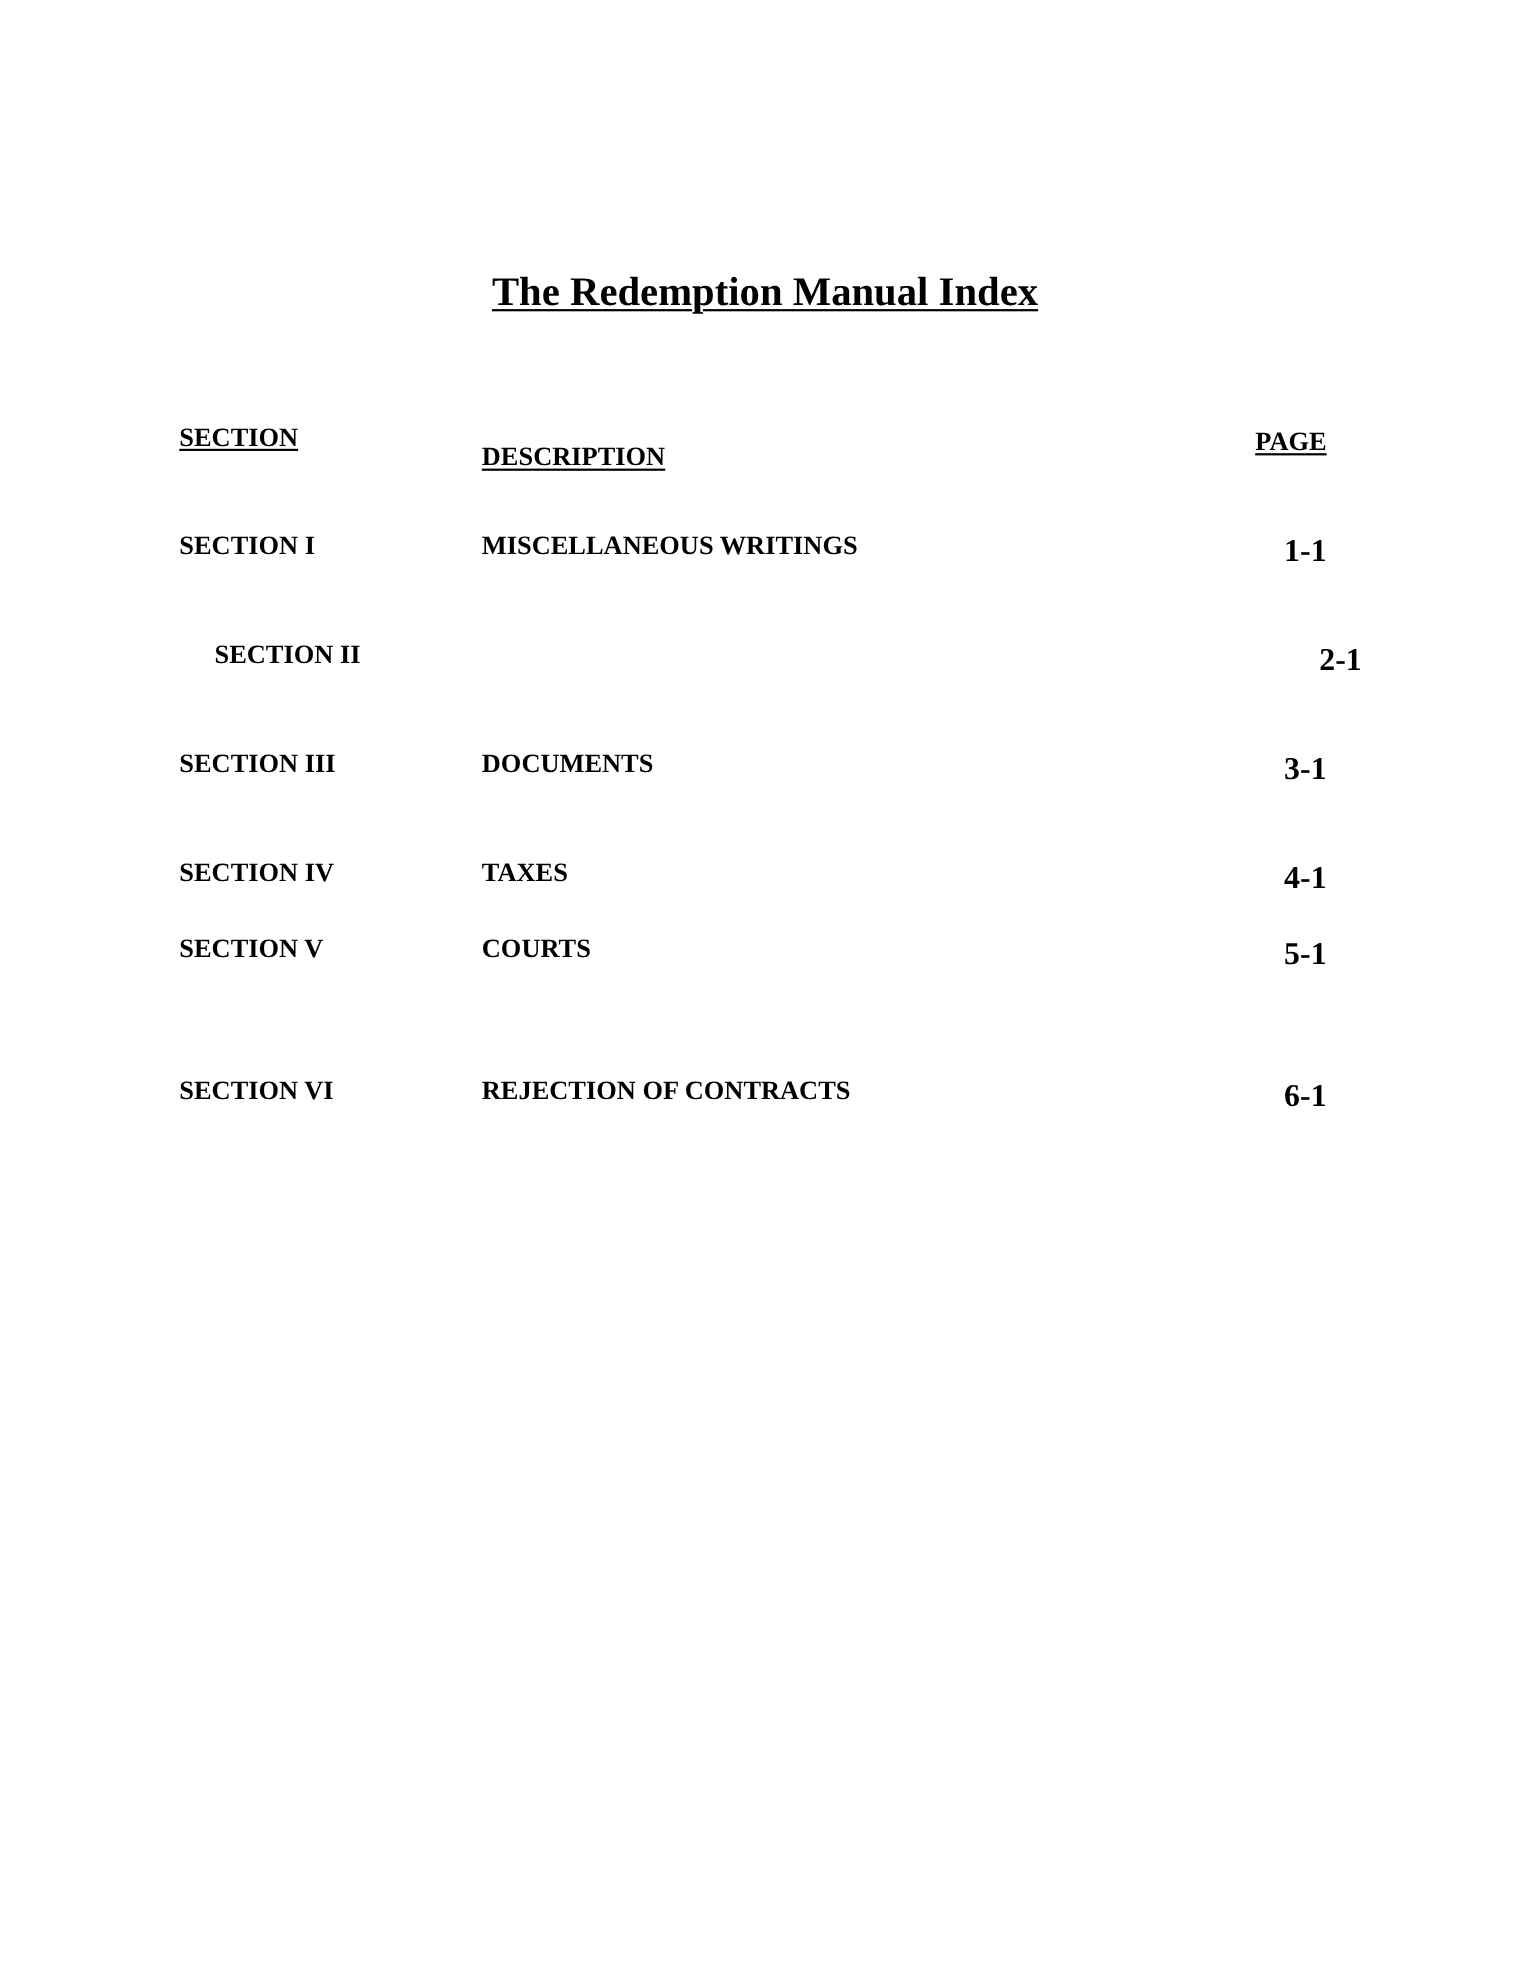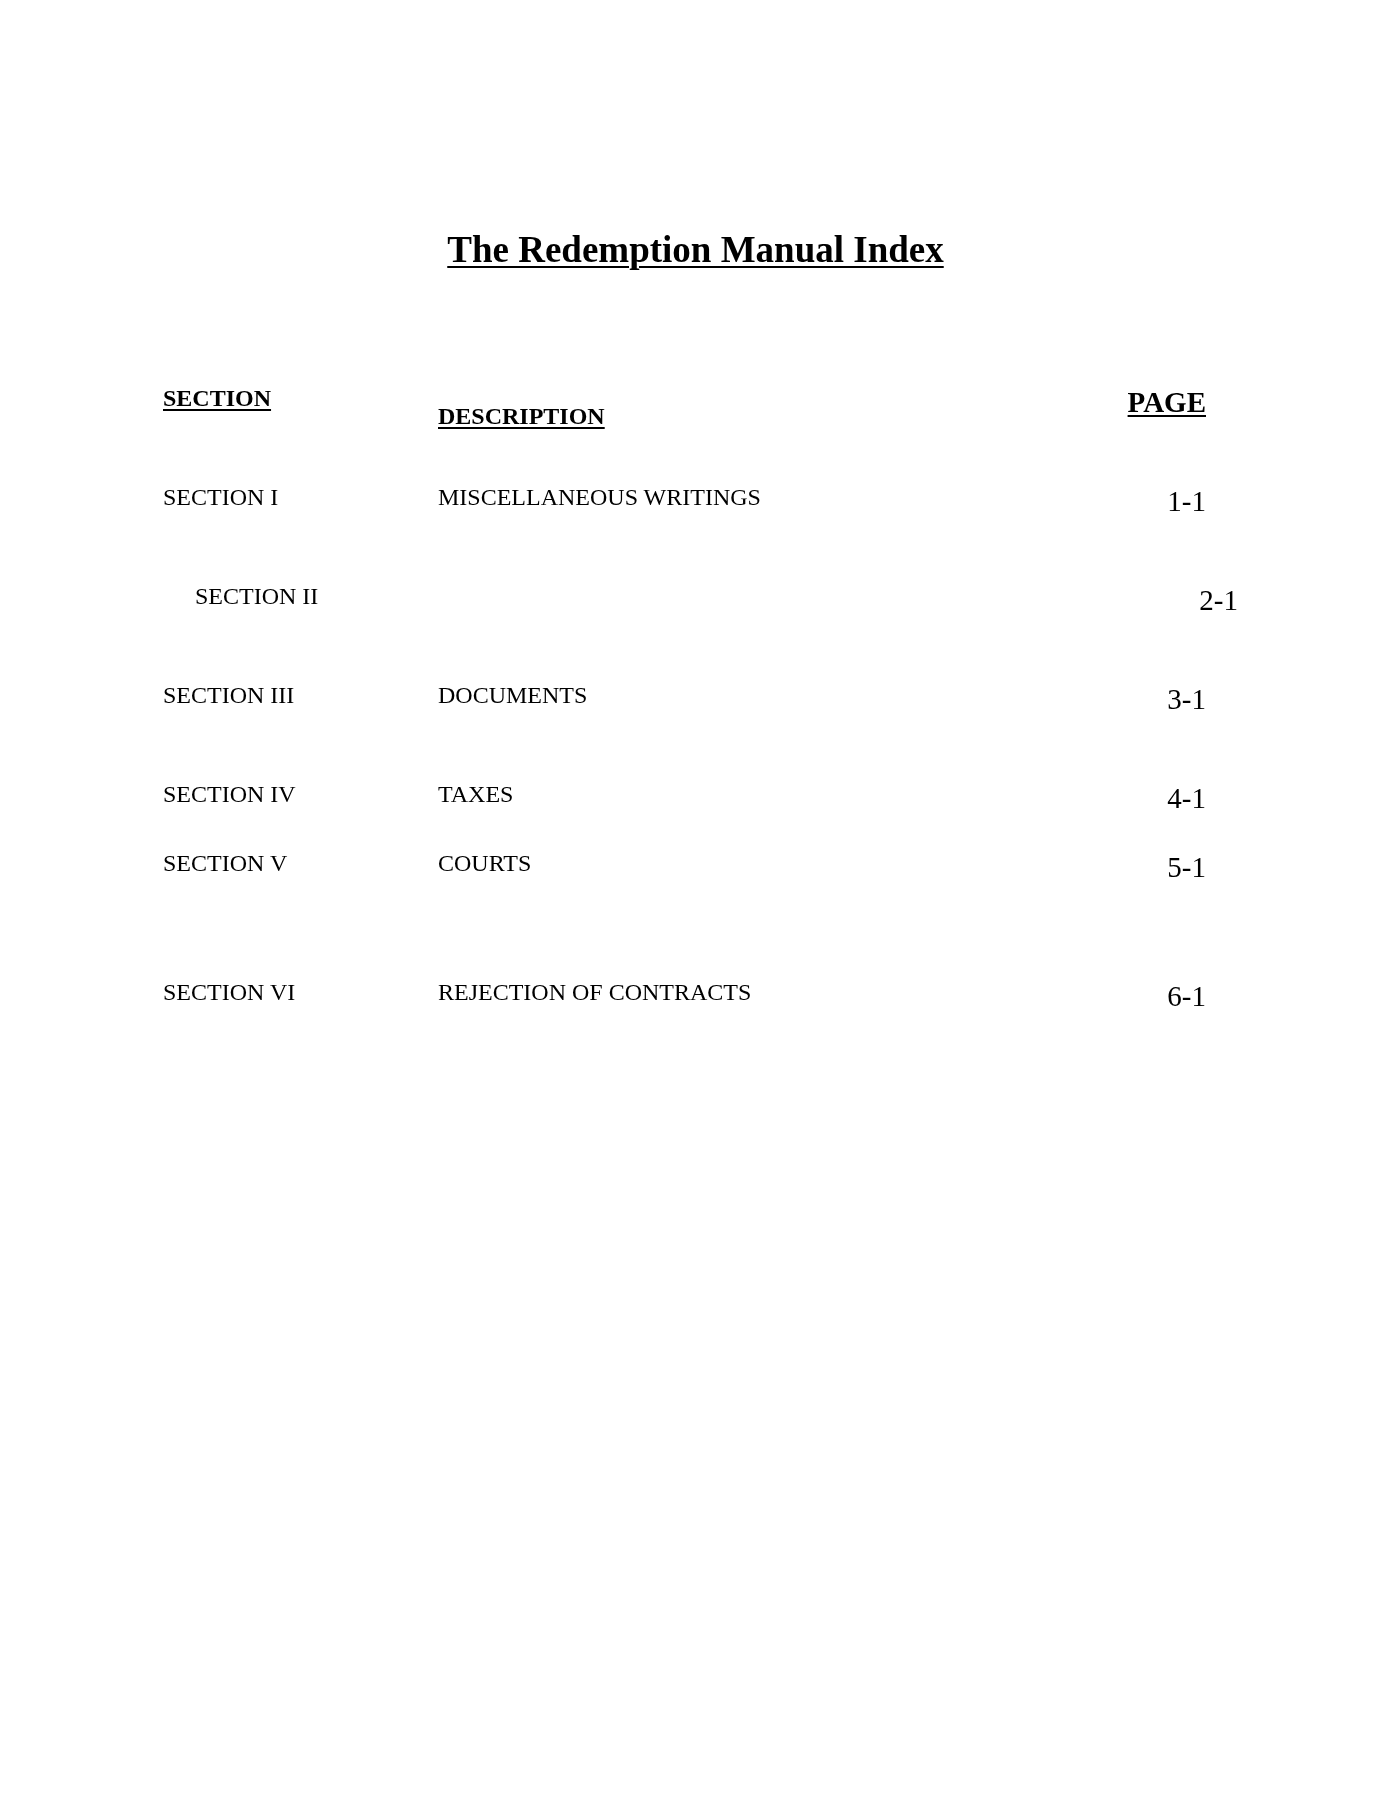--- a/index.html
+++ b/index.html
@@ -12,21 +12,21 @@
       height: 1800px;
       position: relative;
       font-family: "Liberation Serif", "DejaVu Serif", serif;
       color: #000000;
       overflow: hidden;
     }
     .title {
       position: absolute;
       left: 0;
       width: 1391px;
-      top: 228px;
+      top: 244px;
       text-align: center;
       font-size: 37px;
       font-weight: bold;
       line-height: 44px;
     }
     .title span {
       text-decoration: underline;
       text-decoration-thickness: 2px;
       text-underline-offset: 4px;
     }
@@ -34,27 +34,28 @@
       position: absolute;
       font-weight: bold;
       text-decoration: underline;
       text-decoration-thickness: 2px;
       text-underline-offset: 3px;
       white-space: nowrap;
       text-align: center;
     }
     .hdr-section { left: 163px; top: 383px; font-size: 24px; line-height: 30px; }
     .hdr-desc    { left: 438px; top: 401px; font-size: 24px; line-height: 30px; }
-    .hdr-page    { right: 185px; top: 384px; font-size: 29px; line-height: 36px; }
+    .hdr-page    { right: 185px; top: 384px; font-size: 24px; line-height: 36px; }
 
     .row {
       position: absolute;
       left: 0;
       width: 1391px;
       height: 40px;
+      font-weight: bold;
     }
     .cell {
       position: absolute;
       white-space: nowrap;
     }
     .cell-section { left: 163px; top: 0; font-size: 24px; line-height: 30px; }
     .cell-desc    { left: 438px; top: 0; font-size: 24px; line-height: 30px; }
     .cell-page    { right: 185px; top: 2px; font-size: 29px; line-height: 34px; }
   </style>
 </head>

